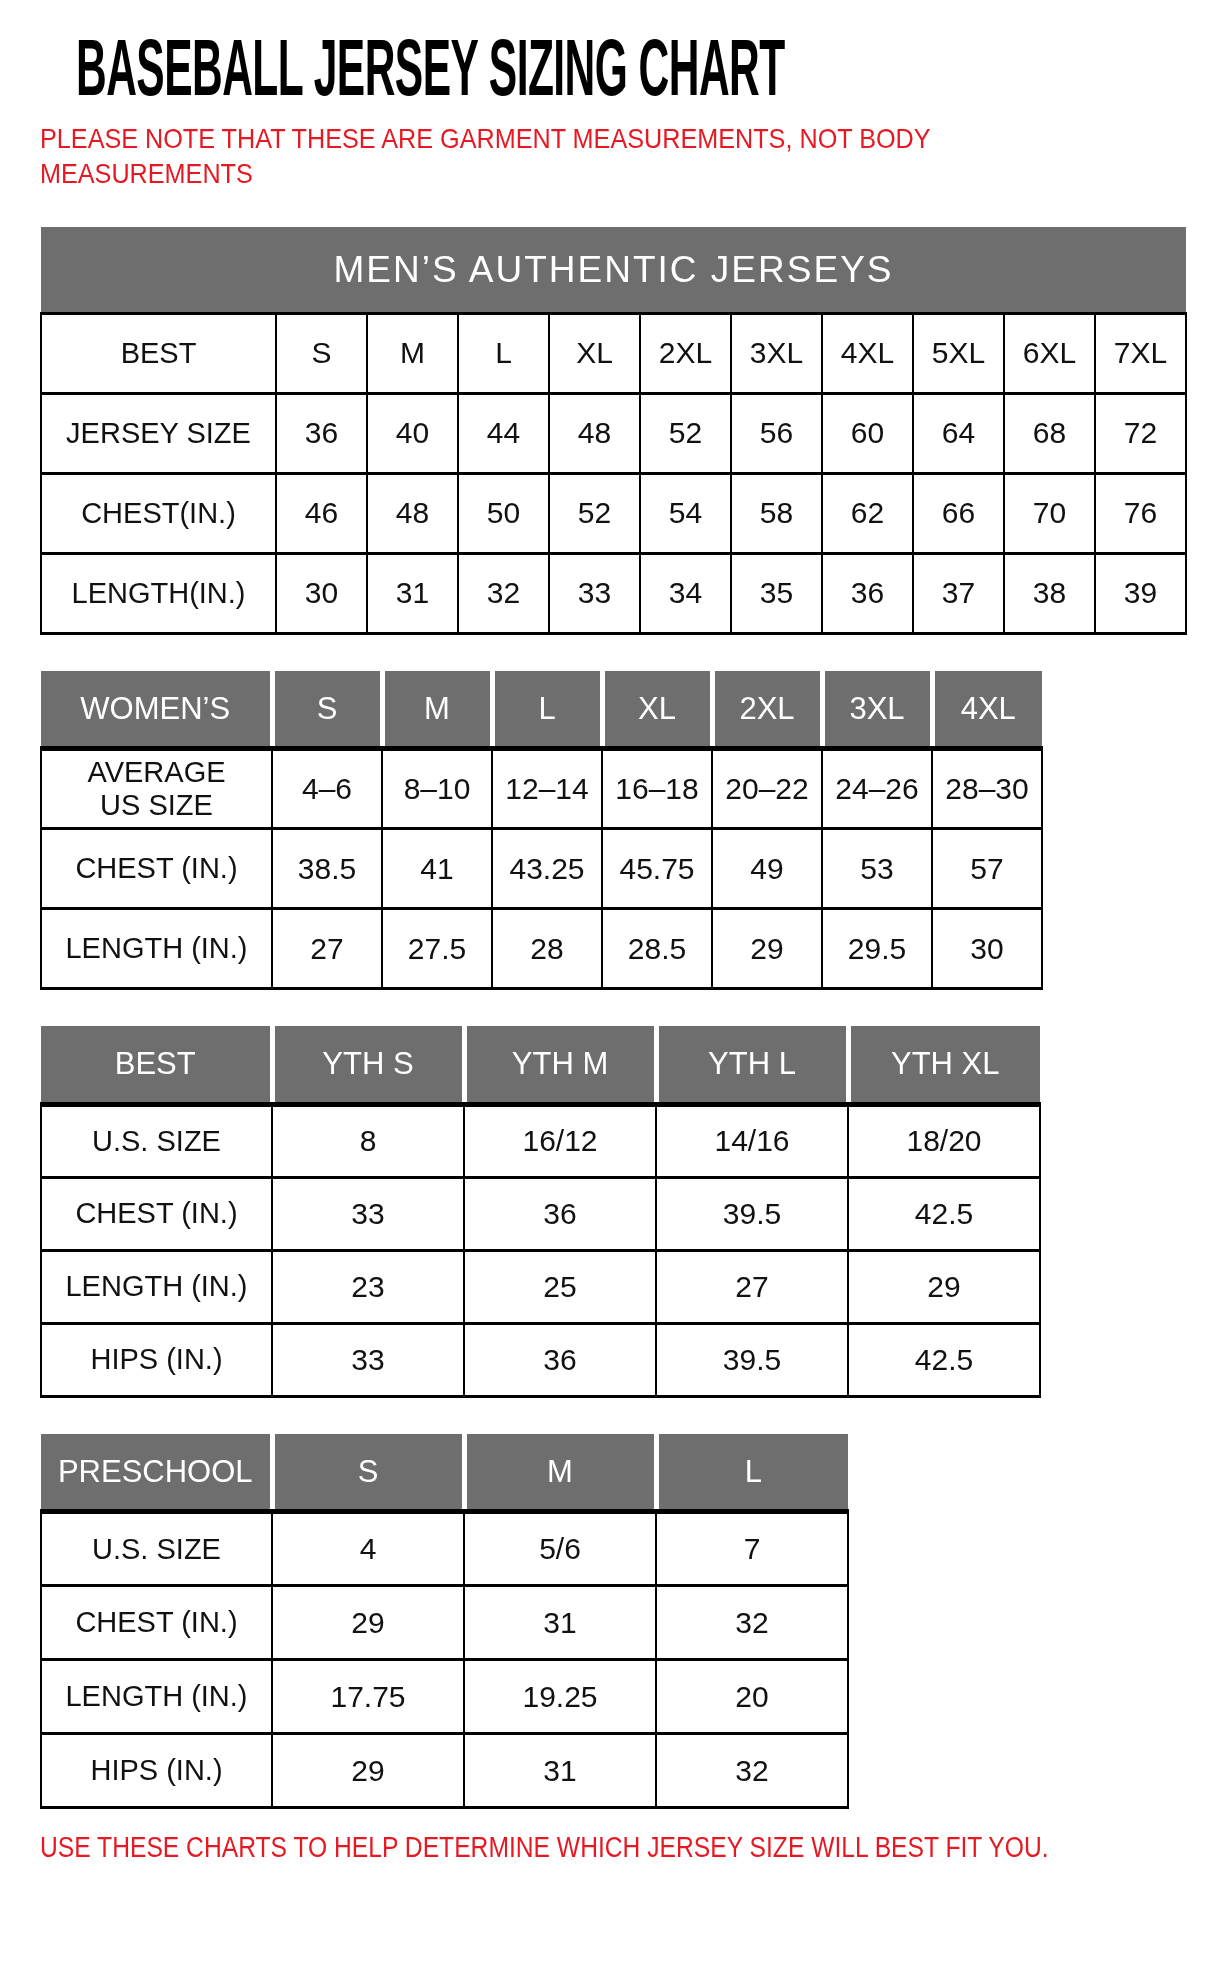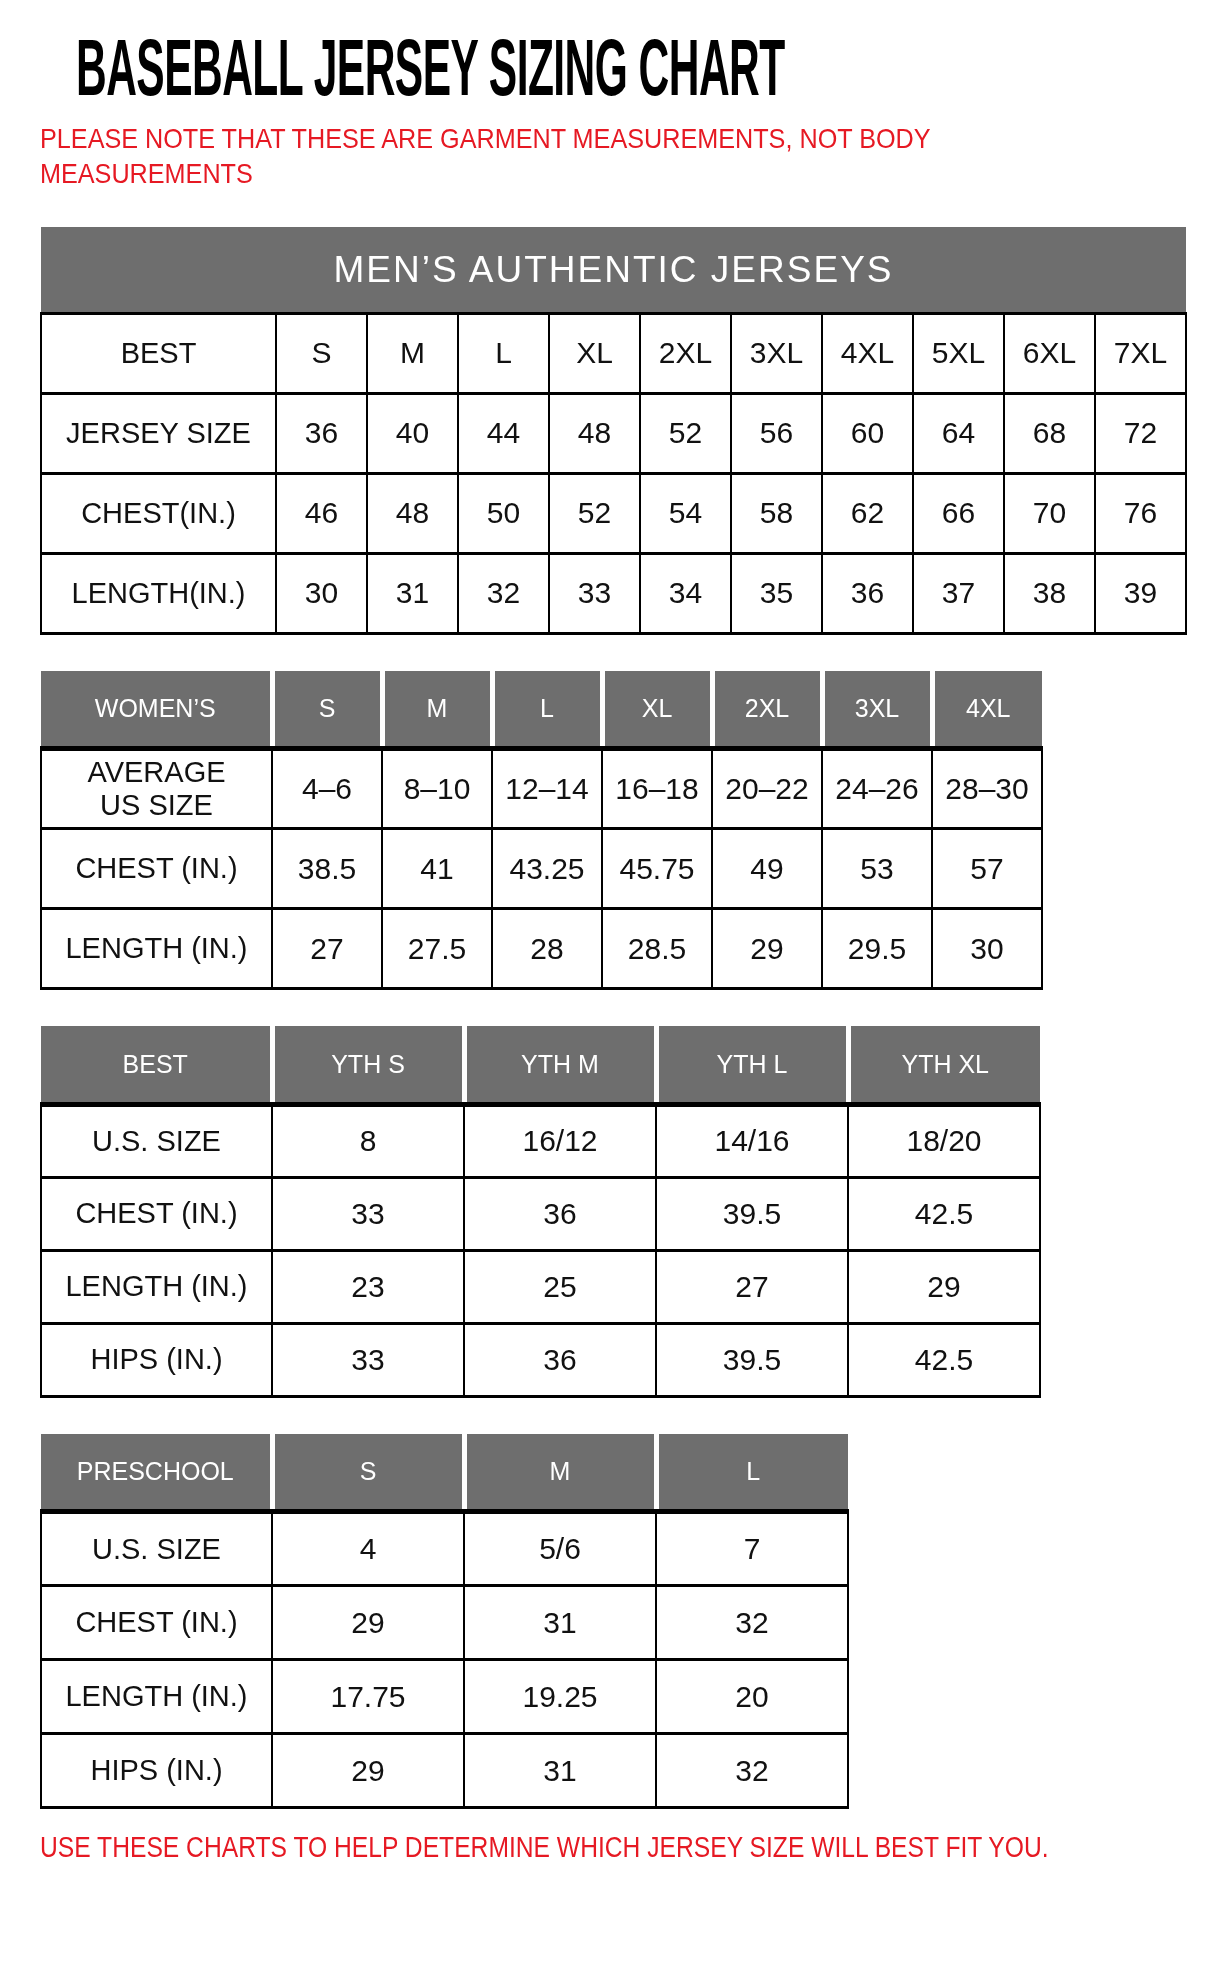--- a/index.html
+++ b/index.html
@@ -43,21 +43,21 @@
   
   th.banner{
     background:var(--gray);color:var(--hdrtext);
     border:none;border-bottom:3px solid var(--ink);
     font-size:37px;letter-spacing:2px;height:86px;
   }
   
   th.hdr{
     background:var(--gray);color:var(--hdrtext);
     border:none;border-bottom:5px solid var(--ink);
-    font-size:25px;height:78px;
+    font-size:31px;height:78px;
   }
   th.hdr + th.hdr{border-left:5px solid #fff;}
 
   
   .t-mens{width:1145px;}
   .t-mens .c-label{width:235px;}  .t-mens .c-v{width:91px;}
   .t-womens{width:1001px;}
   .t-womens .c-label{width:231px;} .t-womens .c-v{width:110px;}
   .t-boys{width:999px;}
   .t-boys .c-label{width:231px;}  .t-boys .c-v{width:192px;}

